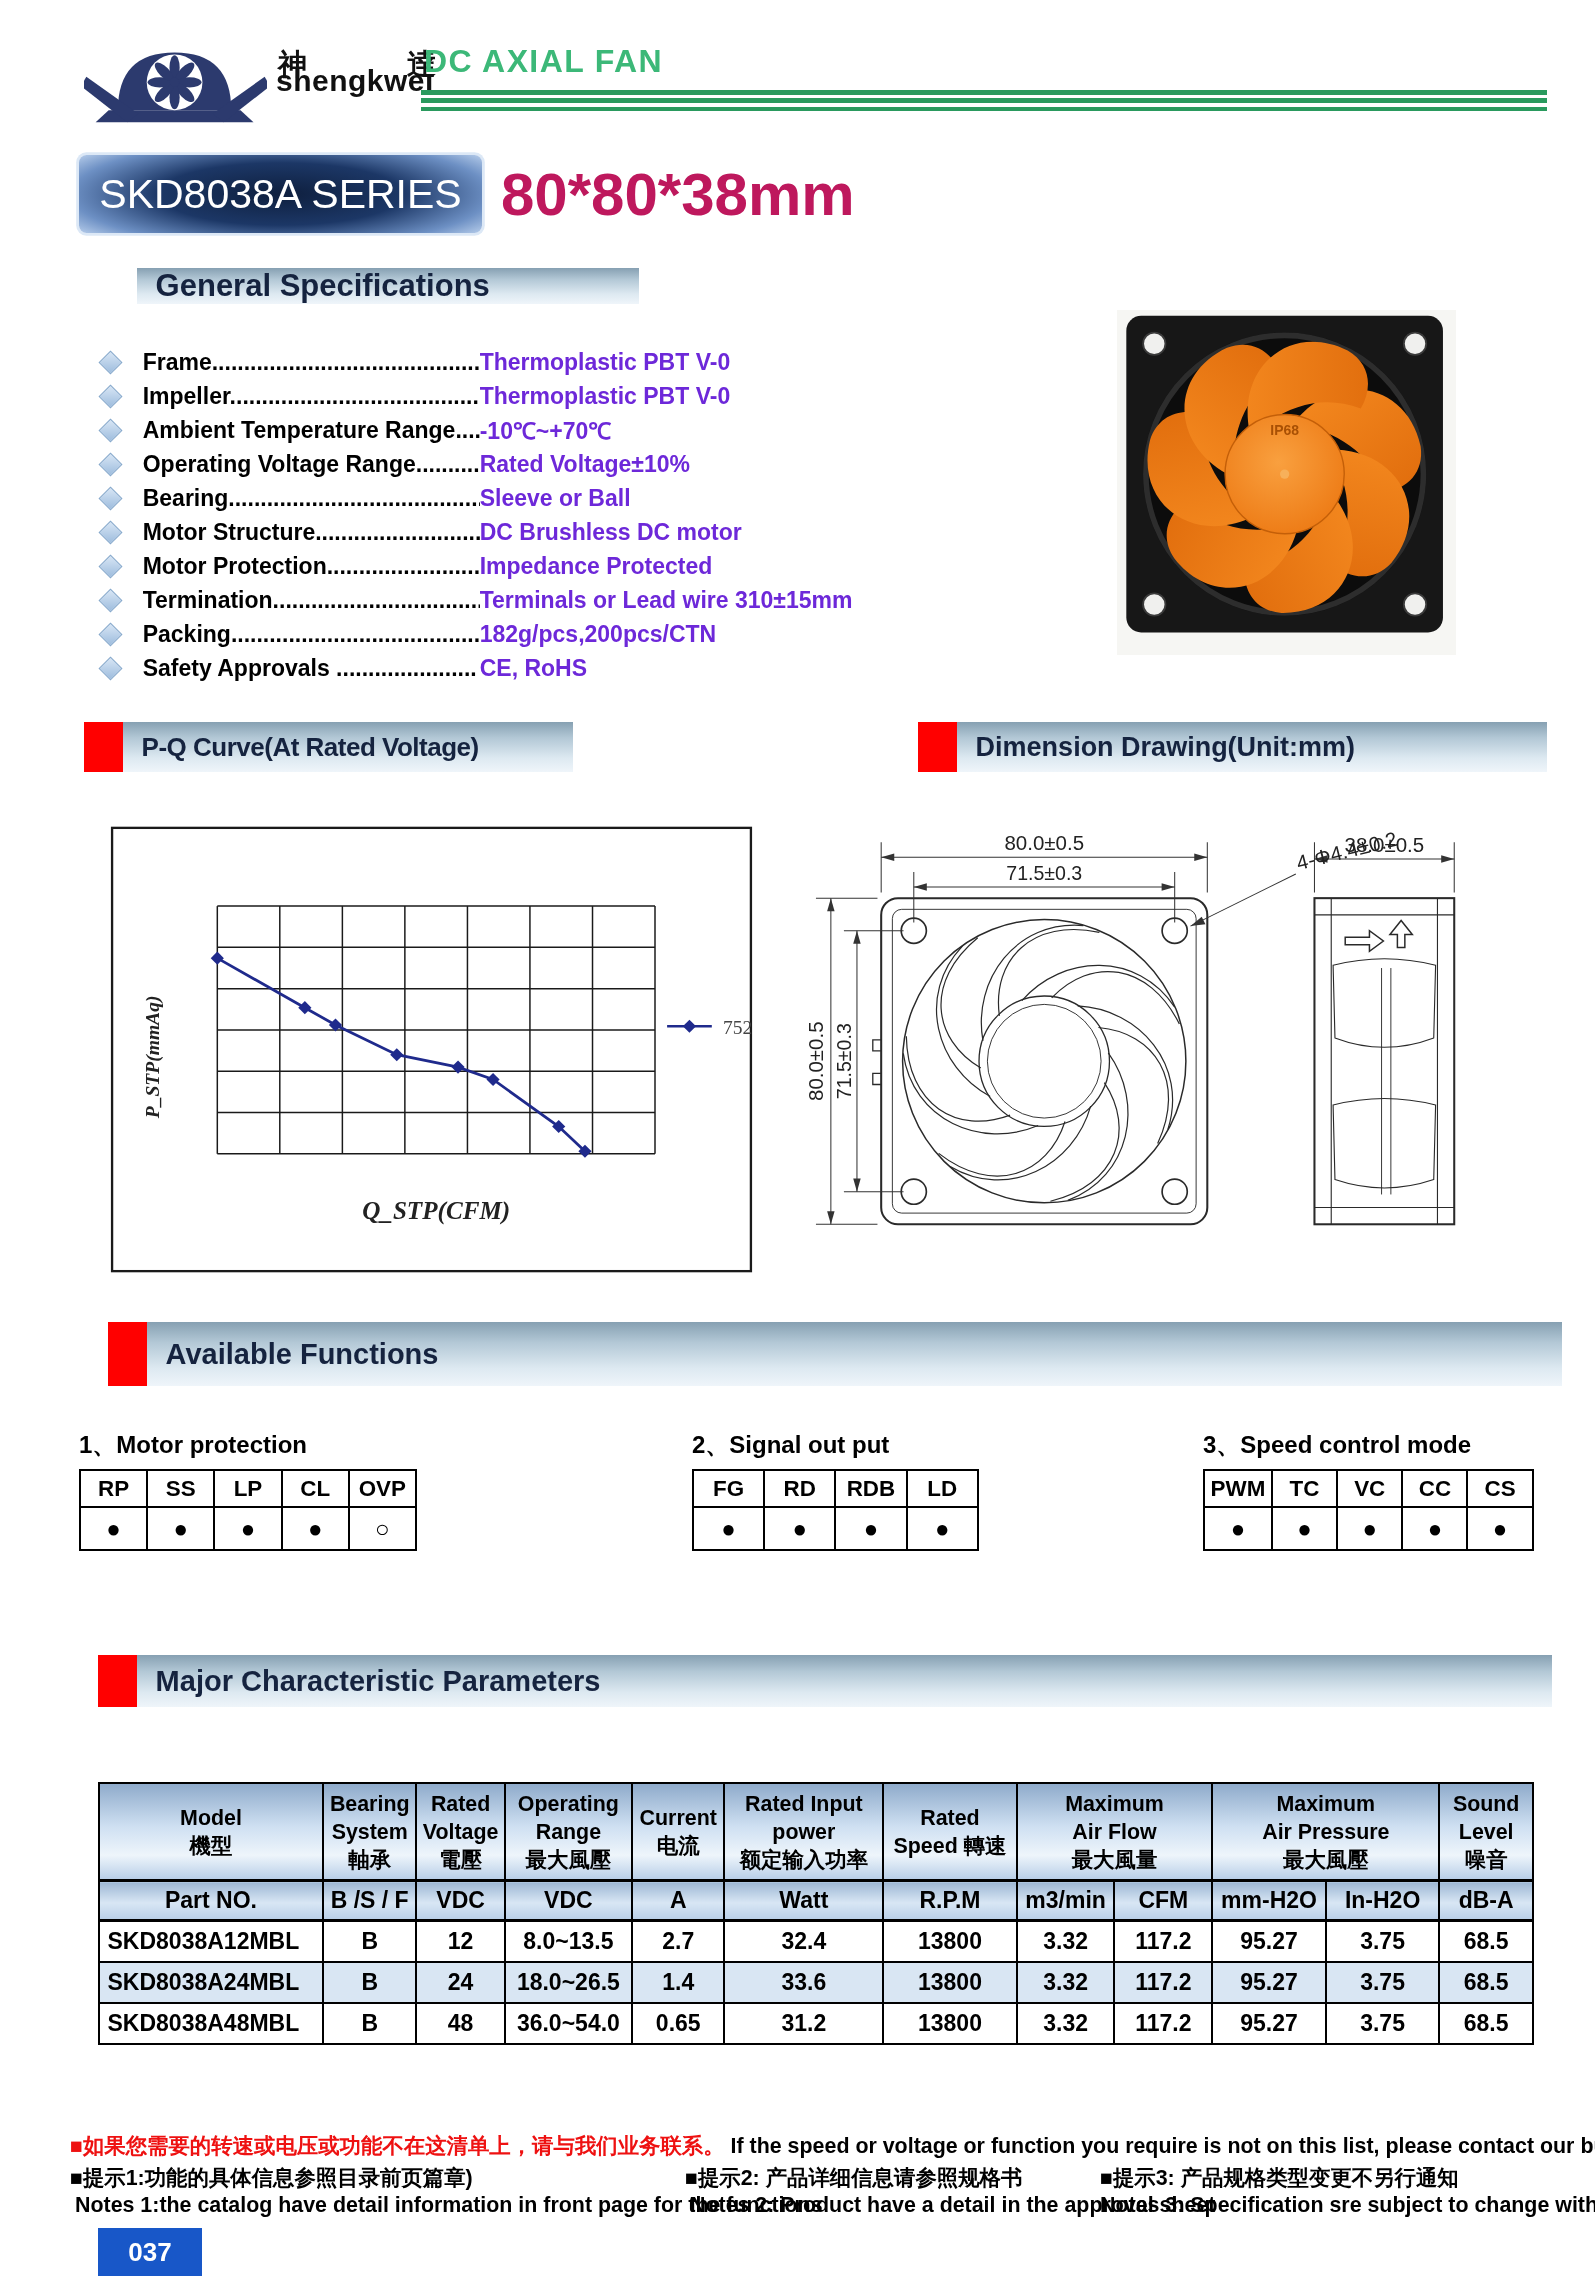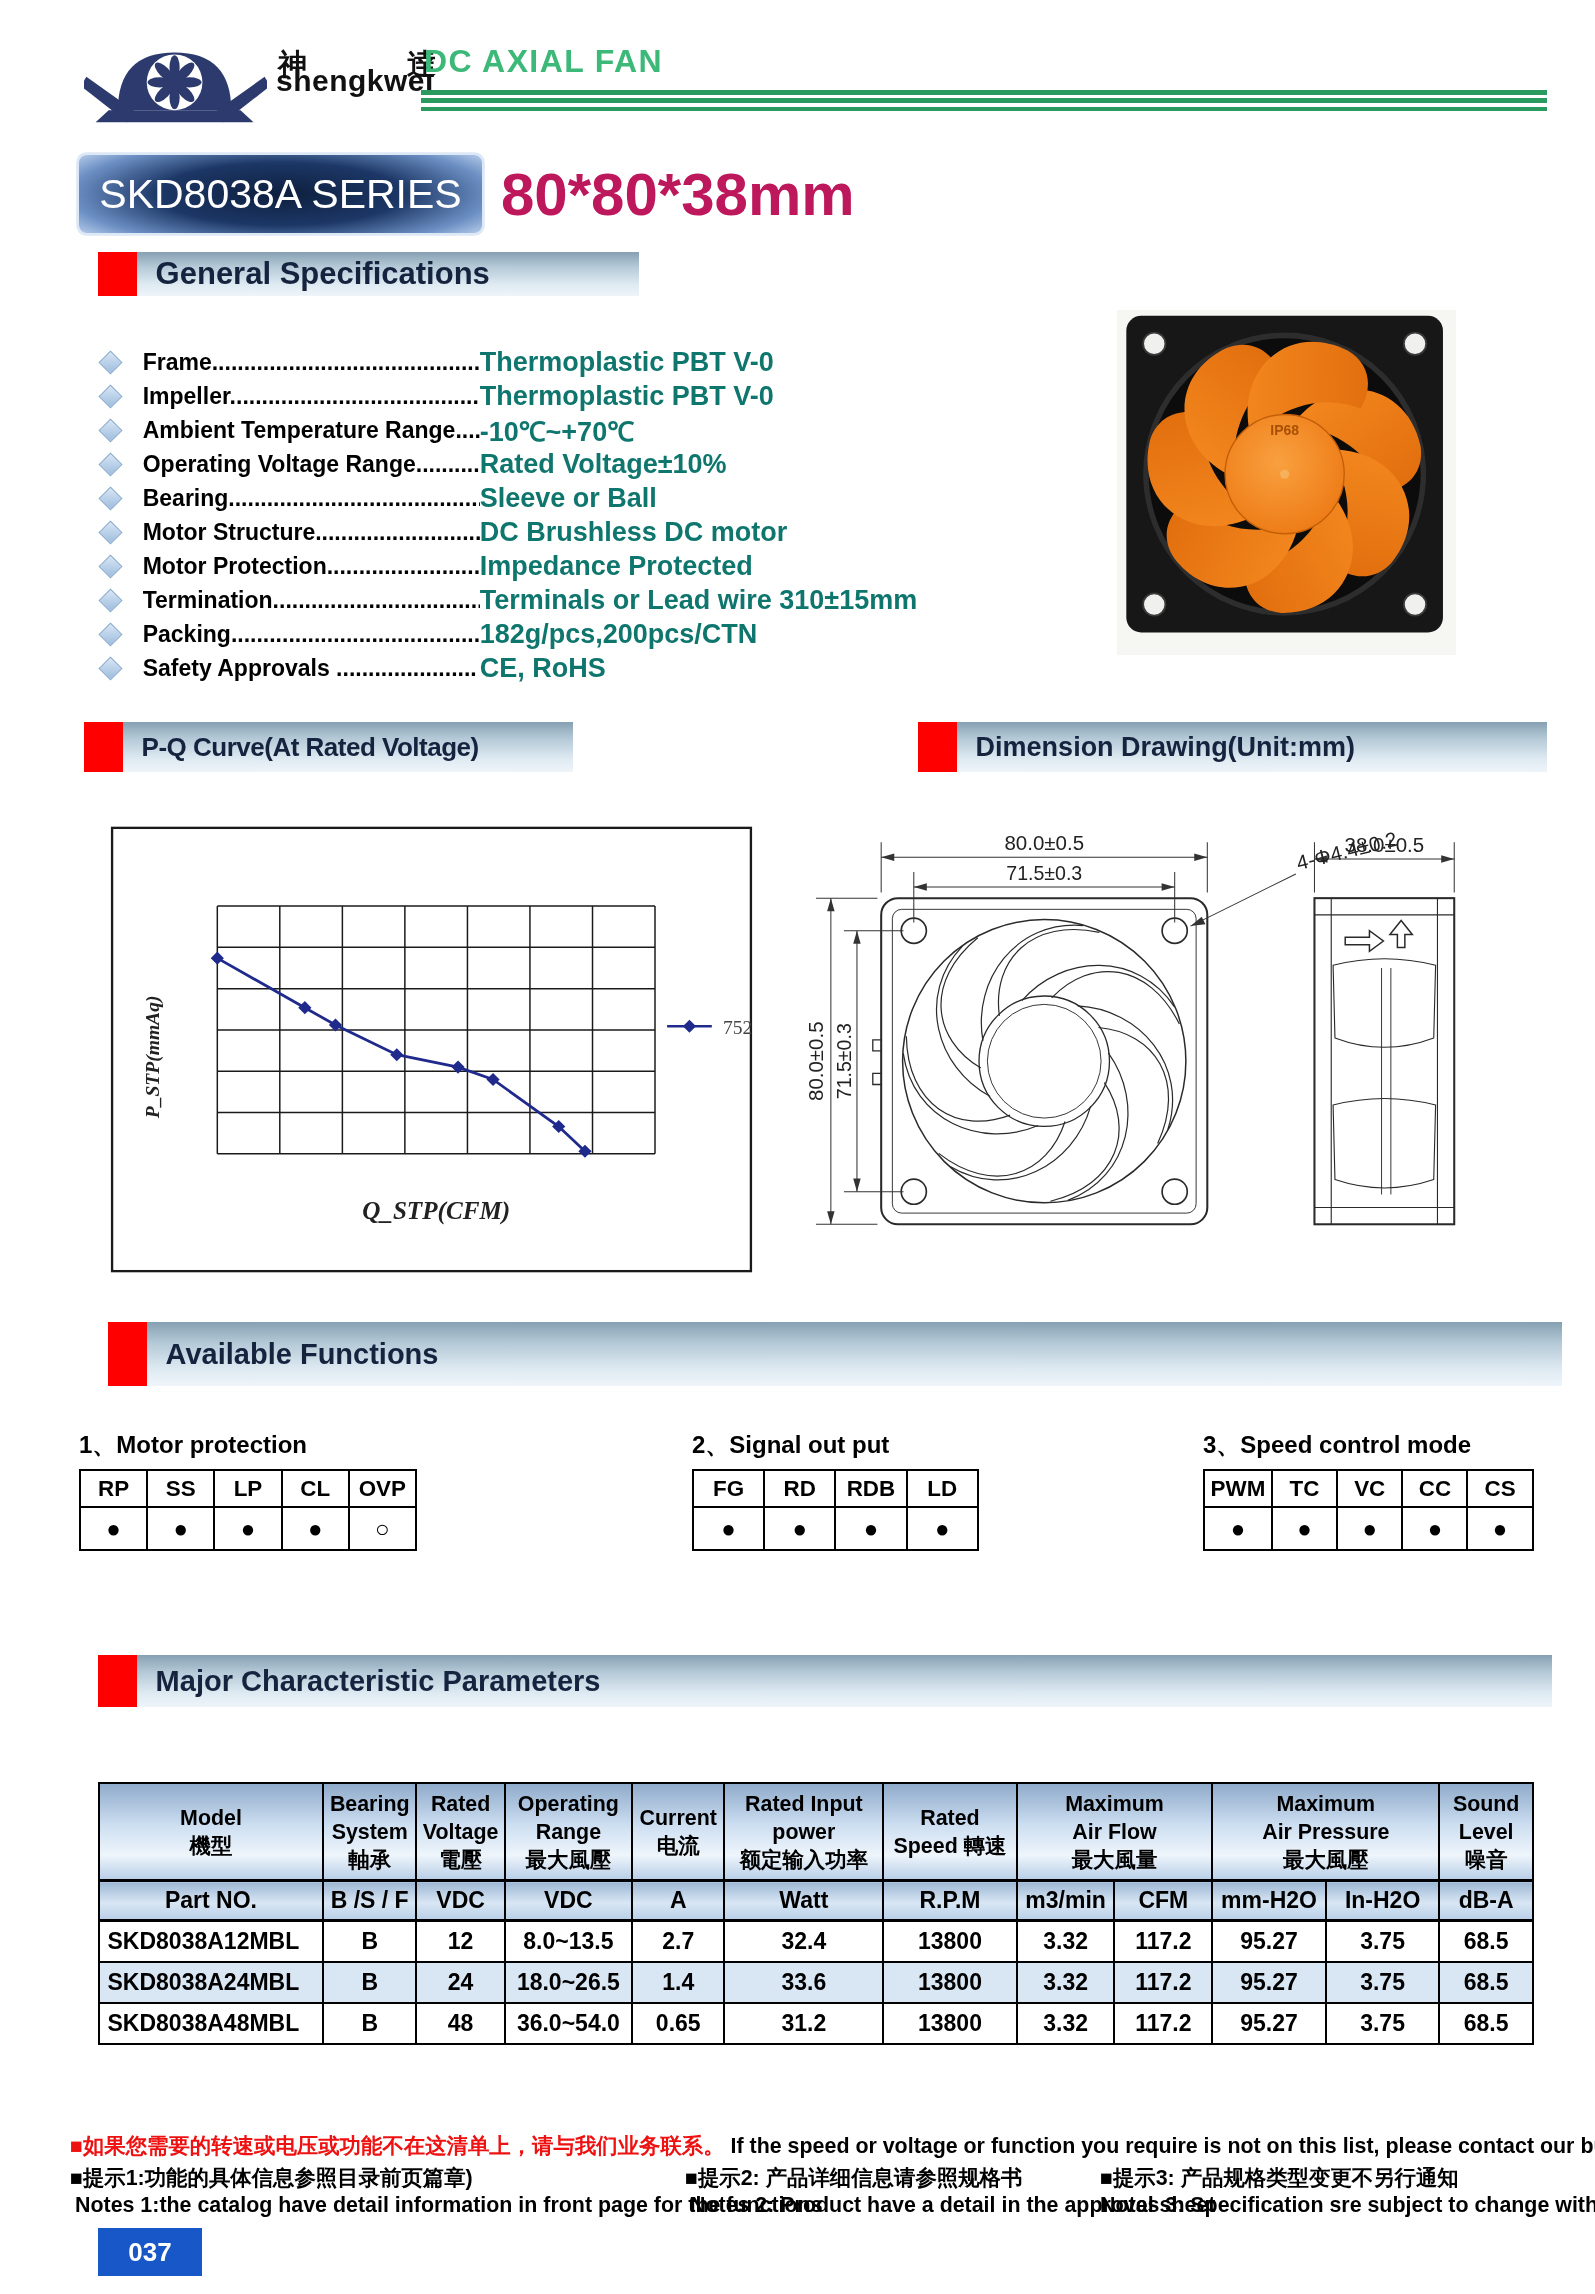--- a/index.html
+++ b/index.html
@@ -22,34 +22,34 @@
      box-shadow:0 0 0 2.8px #dce8f6;}
   .series-banner span{color:#fff;font-size:41px;font-weight:normal;letter-spacing:0;}
   .series-size{left:501px;top:160px;font-size:60px;font-weight:bold;color:#be185d;}
 
   
   .sec{display:flex;align-items:stretch;}
   .sec .red{width:39px;background:#ff0000;}
   .sec .bar{background:linear-gradient(180deg,#86a0b2 0%,#b3c8d6 32%,#dde9f1 72%,#eff5fa 100%);
             display:flex;align-items:center;padding-left:18.6px;}
   .sec .bar span{font-weight:bold;color:#15233f;}
-  .sec-general{left:98px;top:252px;height:44px;} .sec-general .bar{width:483px;} .sec-general .bar span{font-size:31px;}
+  .sec-general{left:98px;top:236px;height:68px;align-items:flex-end;} .sec-general .bar{width:483px;} .sec-general .bar span{font-size:31px;}
   .sec-pq{left:84px;top:722px;height:50px;} .sec-pq .bar{width:431px;} .sec-pq .bar span{font-size:26px;letter-spacing:-0.5px;}
   .sec-dim{left:918px;top:722px;height:50px;} .sec-dim .bar{width:571px;} .sec-dim .bar span{font-size:27px;}
   .sec-fn{left:108px;top:1322px;height:64px;} .sec-fn .bar{width:1396px;} .sec-fn .bar span{font-size:29px;}
   .sec-param{left:98px;top:1655px;height:52px;} .sec-param .bar{width:1396px;} .sec-param .bar span{font-size:29px;}
 
   
   .spec-list{left:98px;top:345px;width:988px;}
   .spec-row{display:flex;align-items:center;height:34px;}
   .spec-bullet{width:15px;height:15px;margin:0 24px 0 3.7px;flex:0 0 auto;transform:rotate(45deg);
      background:linear-gradient(135deg,#d8e6f5,#9dbcdd);border:0.9px solid #87a9cc;}
   .spec-label{width:337px;flex:0 0 auto;font-size:23px;font-weight:bold;color:#000;
      white-space:nowrap;overflow:hidden;}
-  .spec-value{font-size:27px;font-weight:bold;color:#0f766e;white-space:nowrap;}
+  .spec-value{font-size:23px;font-weight:bold;color:#6d28d9;white-space:nowrap;}
 
   
   .photo{left:1117px;top:310px;width:339px;height:345px;background:#f6f6f3;}
 
   
   .chart-wrap{left:110px;top:826px;}
   .dim-wrap{left:788px;top:814px;}
 
   
   .fn-block .fn-title{font-size:24px;font-weight:bold;color:#000;margin-bottom:8.4px;}

